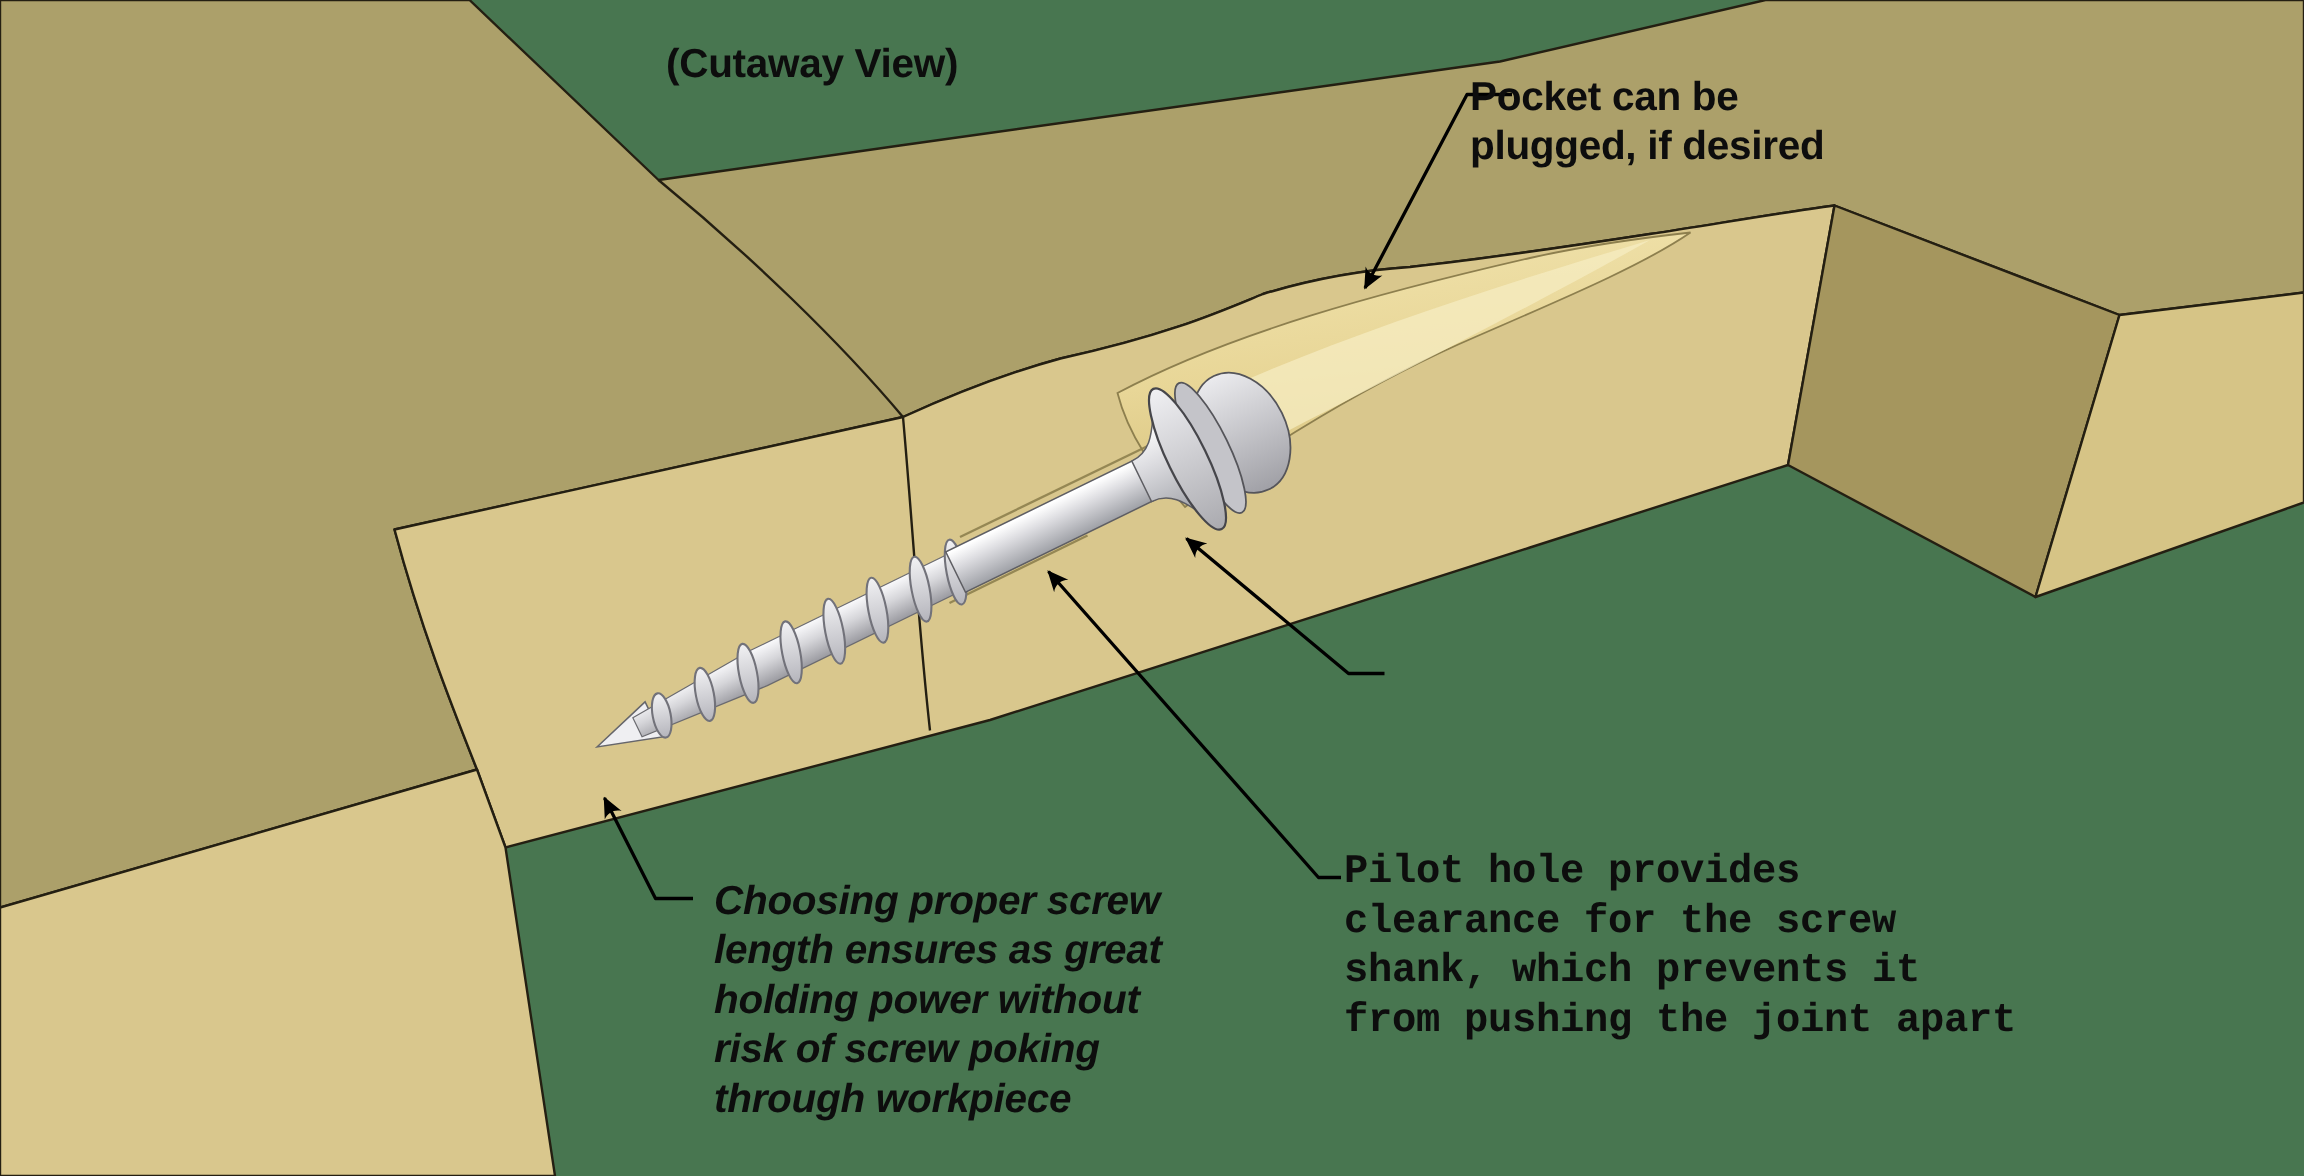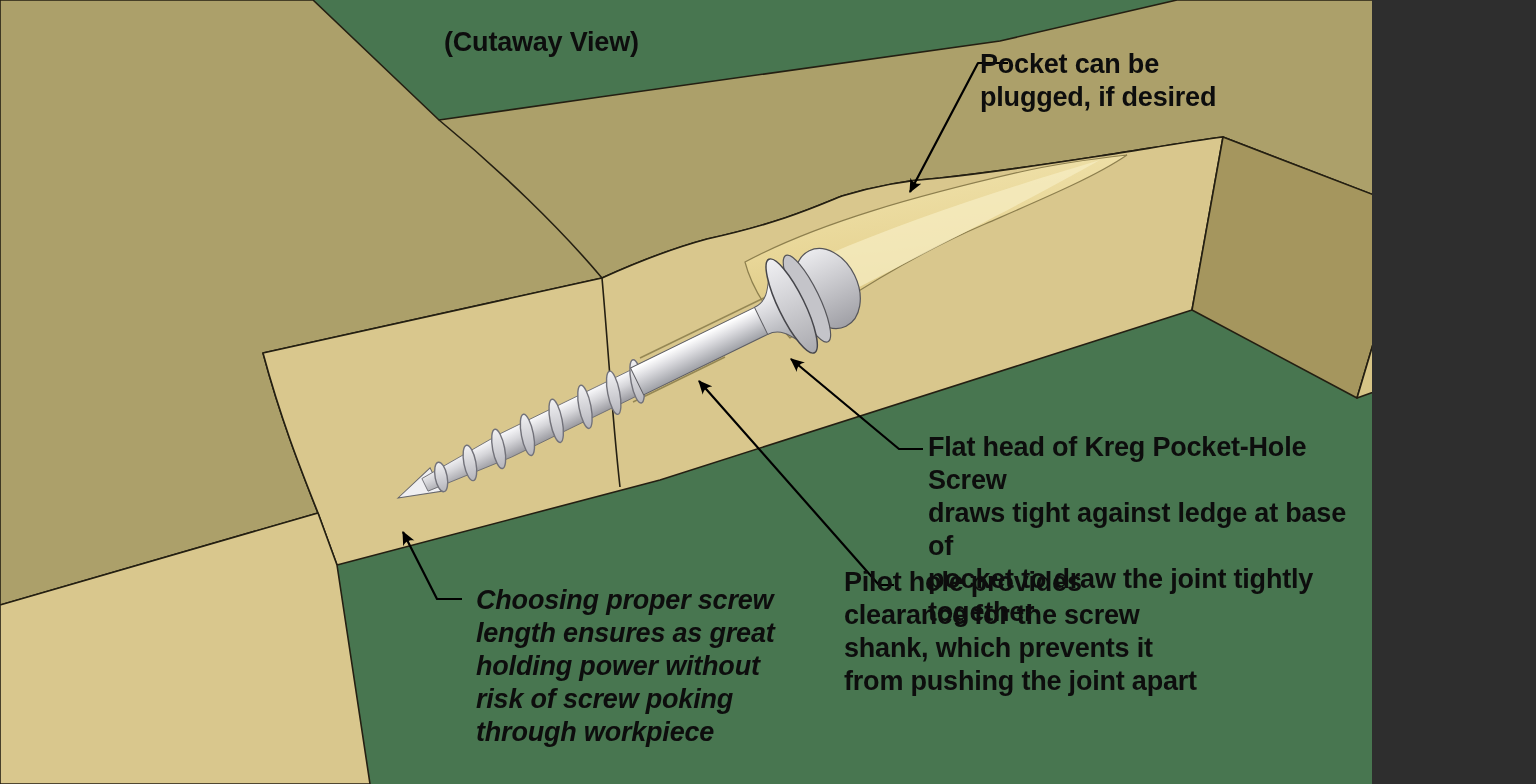--- a/index.html
+++ b/index.html
@@ -1,35 +1,35 @@
 <!DOCTYPE html>
 <html><head>
 <meta charset="utf-8">
 <style>
   html,body{margin:0;padding:0;background:#2e2e2e;}
   .stage{
     position:relative;
-    width:1372px;height:784px;
+    width:1536px;height:784px;
     overflow:hidden;
     font-family:"Liberation Sans",sans-serif;
   }
   .stage svg{position:absolute;left:0;top:0;}
   .label{
     position:absolute;
     white-space:pre-line;
     font-weight:bold;
     font-size:27px;
     line-height:33px;
     color:#0d0d0d;
     letter-spacing:-0.2px;
   }
   .label-cutaway{left:444px;top:26px;}
   .label-pocket{left:980px;top:48px;}
   .label-flathead{left:928px;top:431px;}
-  .label-pilot{left:844px;top:566px;}
+  .label-pilot{left:896px;top:566px;font-family:Liberation Mono, monospace;}
   .label-choosing{left:476px;top:584px;font-style:italic;}
 </style>
 </head>
 <body>
 
 <div class="stage">
 
   <svg width="1536" height="784" viewBox="0 0 1536 784">
     <defs>
       <linearGradient id="coreGrad" x1="0" y1="0" x2="0" y2="1">
@@ -119,23 +119,20 @@
       <polyline points="1008,63 978,63 910,192" marker-end="url(#ah)"></polyline>
       <polyline points="923,449 899,449 791,359" marker-end="url(#ah)"></polyline>
       <polyline points="894,585 879,585 699,381" marker-end="url(#ah)"></polyline>
       <polyline points="462,599 437,599 403,532" marker-end="url(#ah)"></polyline>
     </g>
   </svg>
 
   <div class="label label-cutaway">(Cutaway View)</div>
   <div class="label label-pocket">Pocket can be
 plugged, if desired</div>
-  <div class="label label-flathead">Flat head of Kreg Pocket-Hole Screw
-draws tight against ledge at base of
-pocket to draw the joint tightly together</div>
   <div class="label label-pilot">Pilot hole provides
 clearance for the screw
 shank, which prevents it
 from pushing the joint apart</div>
   <div class="label label-choosing">Choosing proper screw
 length ensures as great
 holding power without
 risk of screw poking
 through workpiece</div>
 </div>

